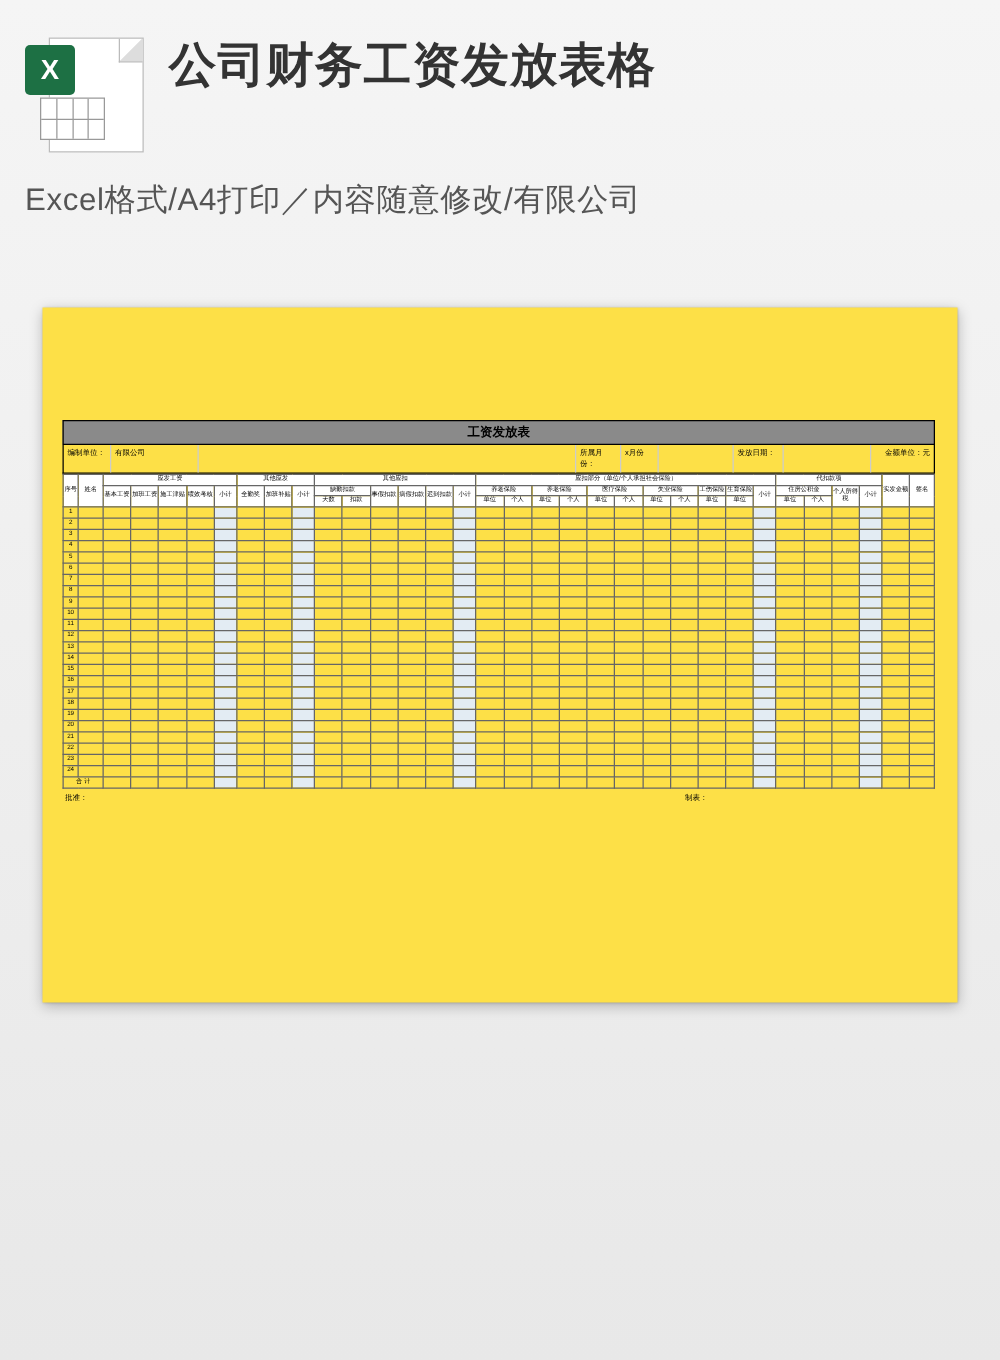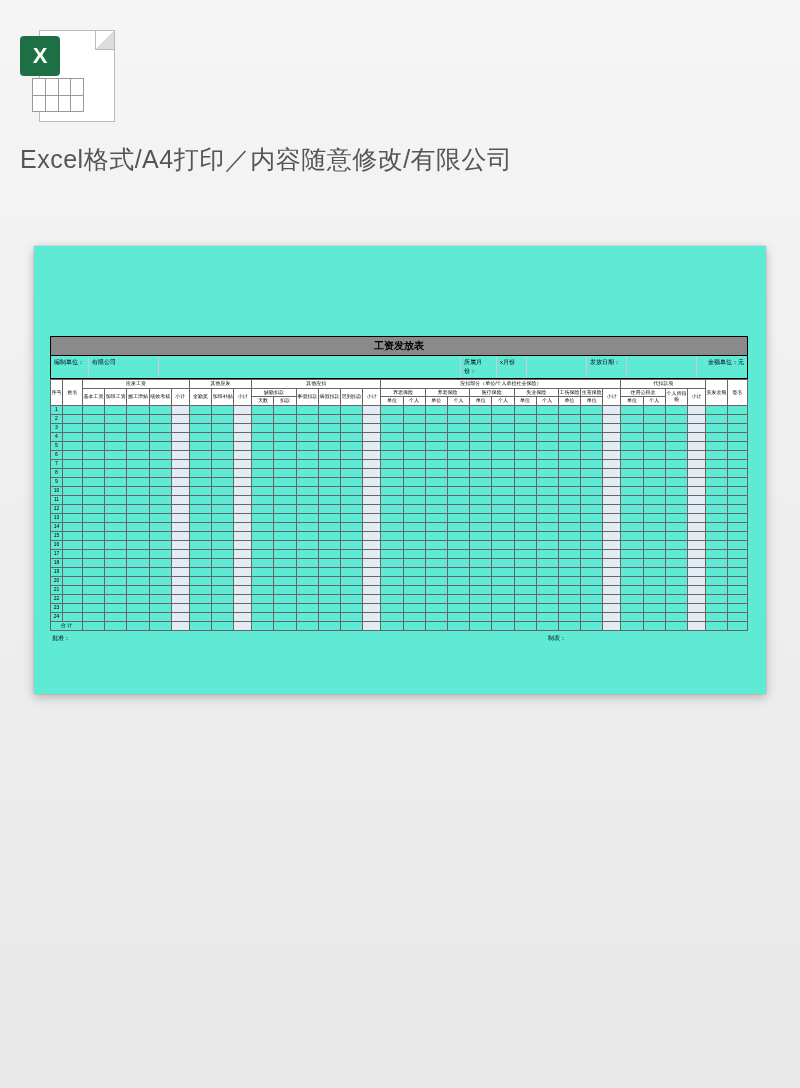--- a/index.html
+++ b/index.html
@@ -76,23 +76,23 @@
     letter-spacing: 1px;
   }
   .subtitle {
     padding: 8px 20px 20px 20px;
     font-size: 25px;
     color: #555;
     letter-spacing: 0.5px;
   }
   .sheet-wrap {
     margin: 50px 34px 0 34px;
-    background: #5eead4;
+    background: #fde047;
     box-shadow: 0 3px 10px rgba(0,0,0,0.25), 0 0 2px rgba(0,0,0,0.2);
-    height: 448px;
+    height: 556px;
     padding: 90px 18px 20px 16px;
     position: relative;
   }
   .sheet-title-bar {
     background: #8a8a8a;
     color: #000;
     text-align: center;
     font-weight: 700;
     font-size: 10px;
     padding: 2px 0;
@@ -141,20 +141,21 @@
 <body>
 
 <div class="header">
   <div class="excel-icon">
     <div class="page"></div>
     <div class="grid"></div>
     <div class="badge">
         <span>X</span>
       </div>
   </div>
+  <div class="title">公司财务工资发放表格</div>
 </div>
 
 <div class="subtitle">Excel格式/A4打印／内容随意修改/有限公司</div>
 
 <div class="sheet-wrap">
 
   <div class="sheet-title-bar">工资发放表</div>
 
   <div class="info-row">
     <div class="cell" style="flex:0 0 38px">编制单位：</div>

